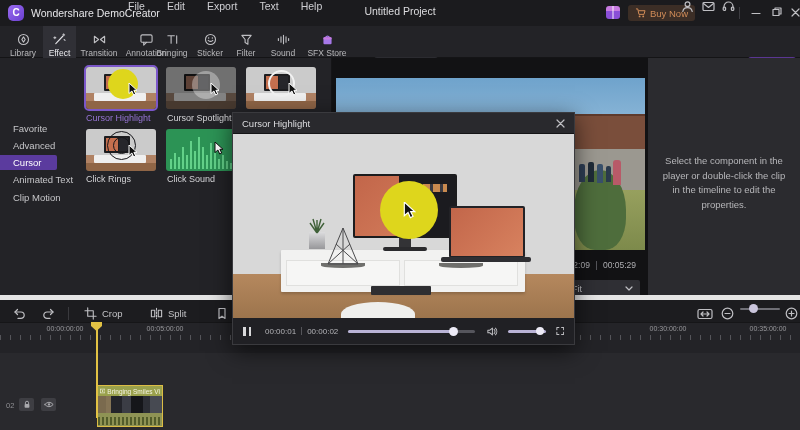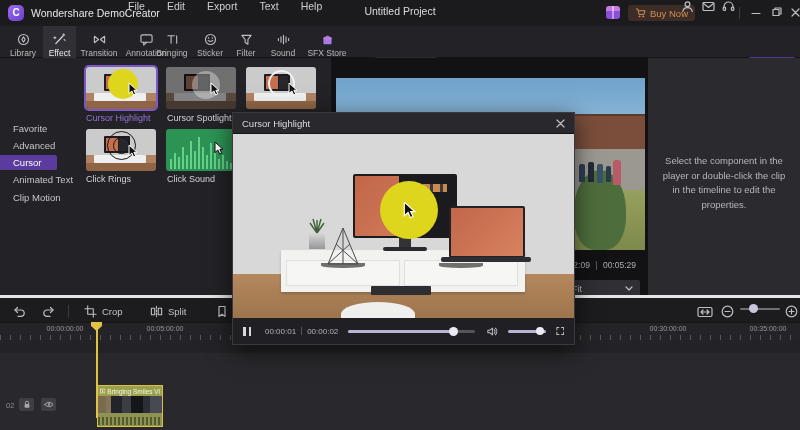--- a/index.html
+++ b/index.html
@@ -73,21 +73,21 @@
   .ptime .sep { width:1px; height:9px; background:#55555a; }
   .fitsel { left:216px; top:222px; width:92px; height:17px; background:#2f2f34; border-radius:2px;
             display:flex; align-items:center; font-size:9px; color:#c3c3c6; padding-left:24px; }
   .fitsel svg { position:absolute; right:7px; top:6px; }
 
   
   .props { left:648px; top:58px; width:152px; height:237px; background:#2b2b2f; }
   .propmsg { left:10px; right:10px; top:96px; text-align:center; font-size:9.5px; line-height:1.55; color:#b7b7ba; }
 
   
-  .tltb { left:0; top:295px; width:800px; height:27px; background:#1c1c1f; border-top:3px solid #e5e5e5; }
+  .tltb { left:0; top:295px; width:800px; height:27px; background:#1c1c1f; border-top:5px solid #e5e5e5; }
   .tool { top:0; height:27px; display:flex; align-items:center; gap:5px; color:#c3c3c6; font-size:9.5px; }
   .tooldiv { left:68px; top:7px; width:1px; height:13px; background:#3a3a3e; }
   .zoomtrack { left:740px; top:308px; width:40px; height:2px; background:#6f6f76; border-radius:1px; }
   .zoomknob { left:749px; top:304px; width:9px; height:9px; border-radius:50%; background:#cac5dc; }
 
   
   .ruler { left:0; top:322px; width:800px; height:18px; background:#242428; border-top:1px solid #161618; }
   .rlabel { top:2px; font-size:7px; color:#97979b; transform:translateX(-50%); white-space:nowrap; }
   .ticks { left:0; bottom:0; width:800px; height:5px;
            background:repeating-linear-gradient(90deg,#55555a 0 1px,transparent 1px 10px); }

